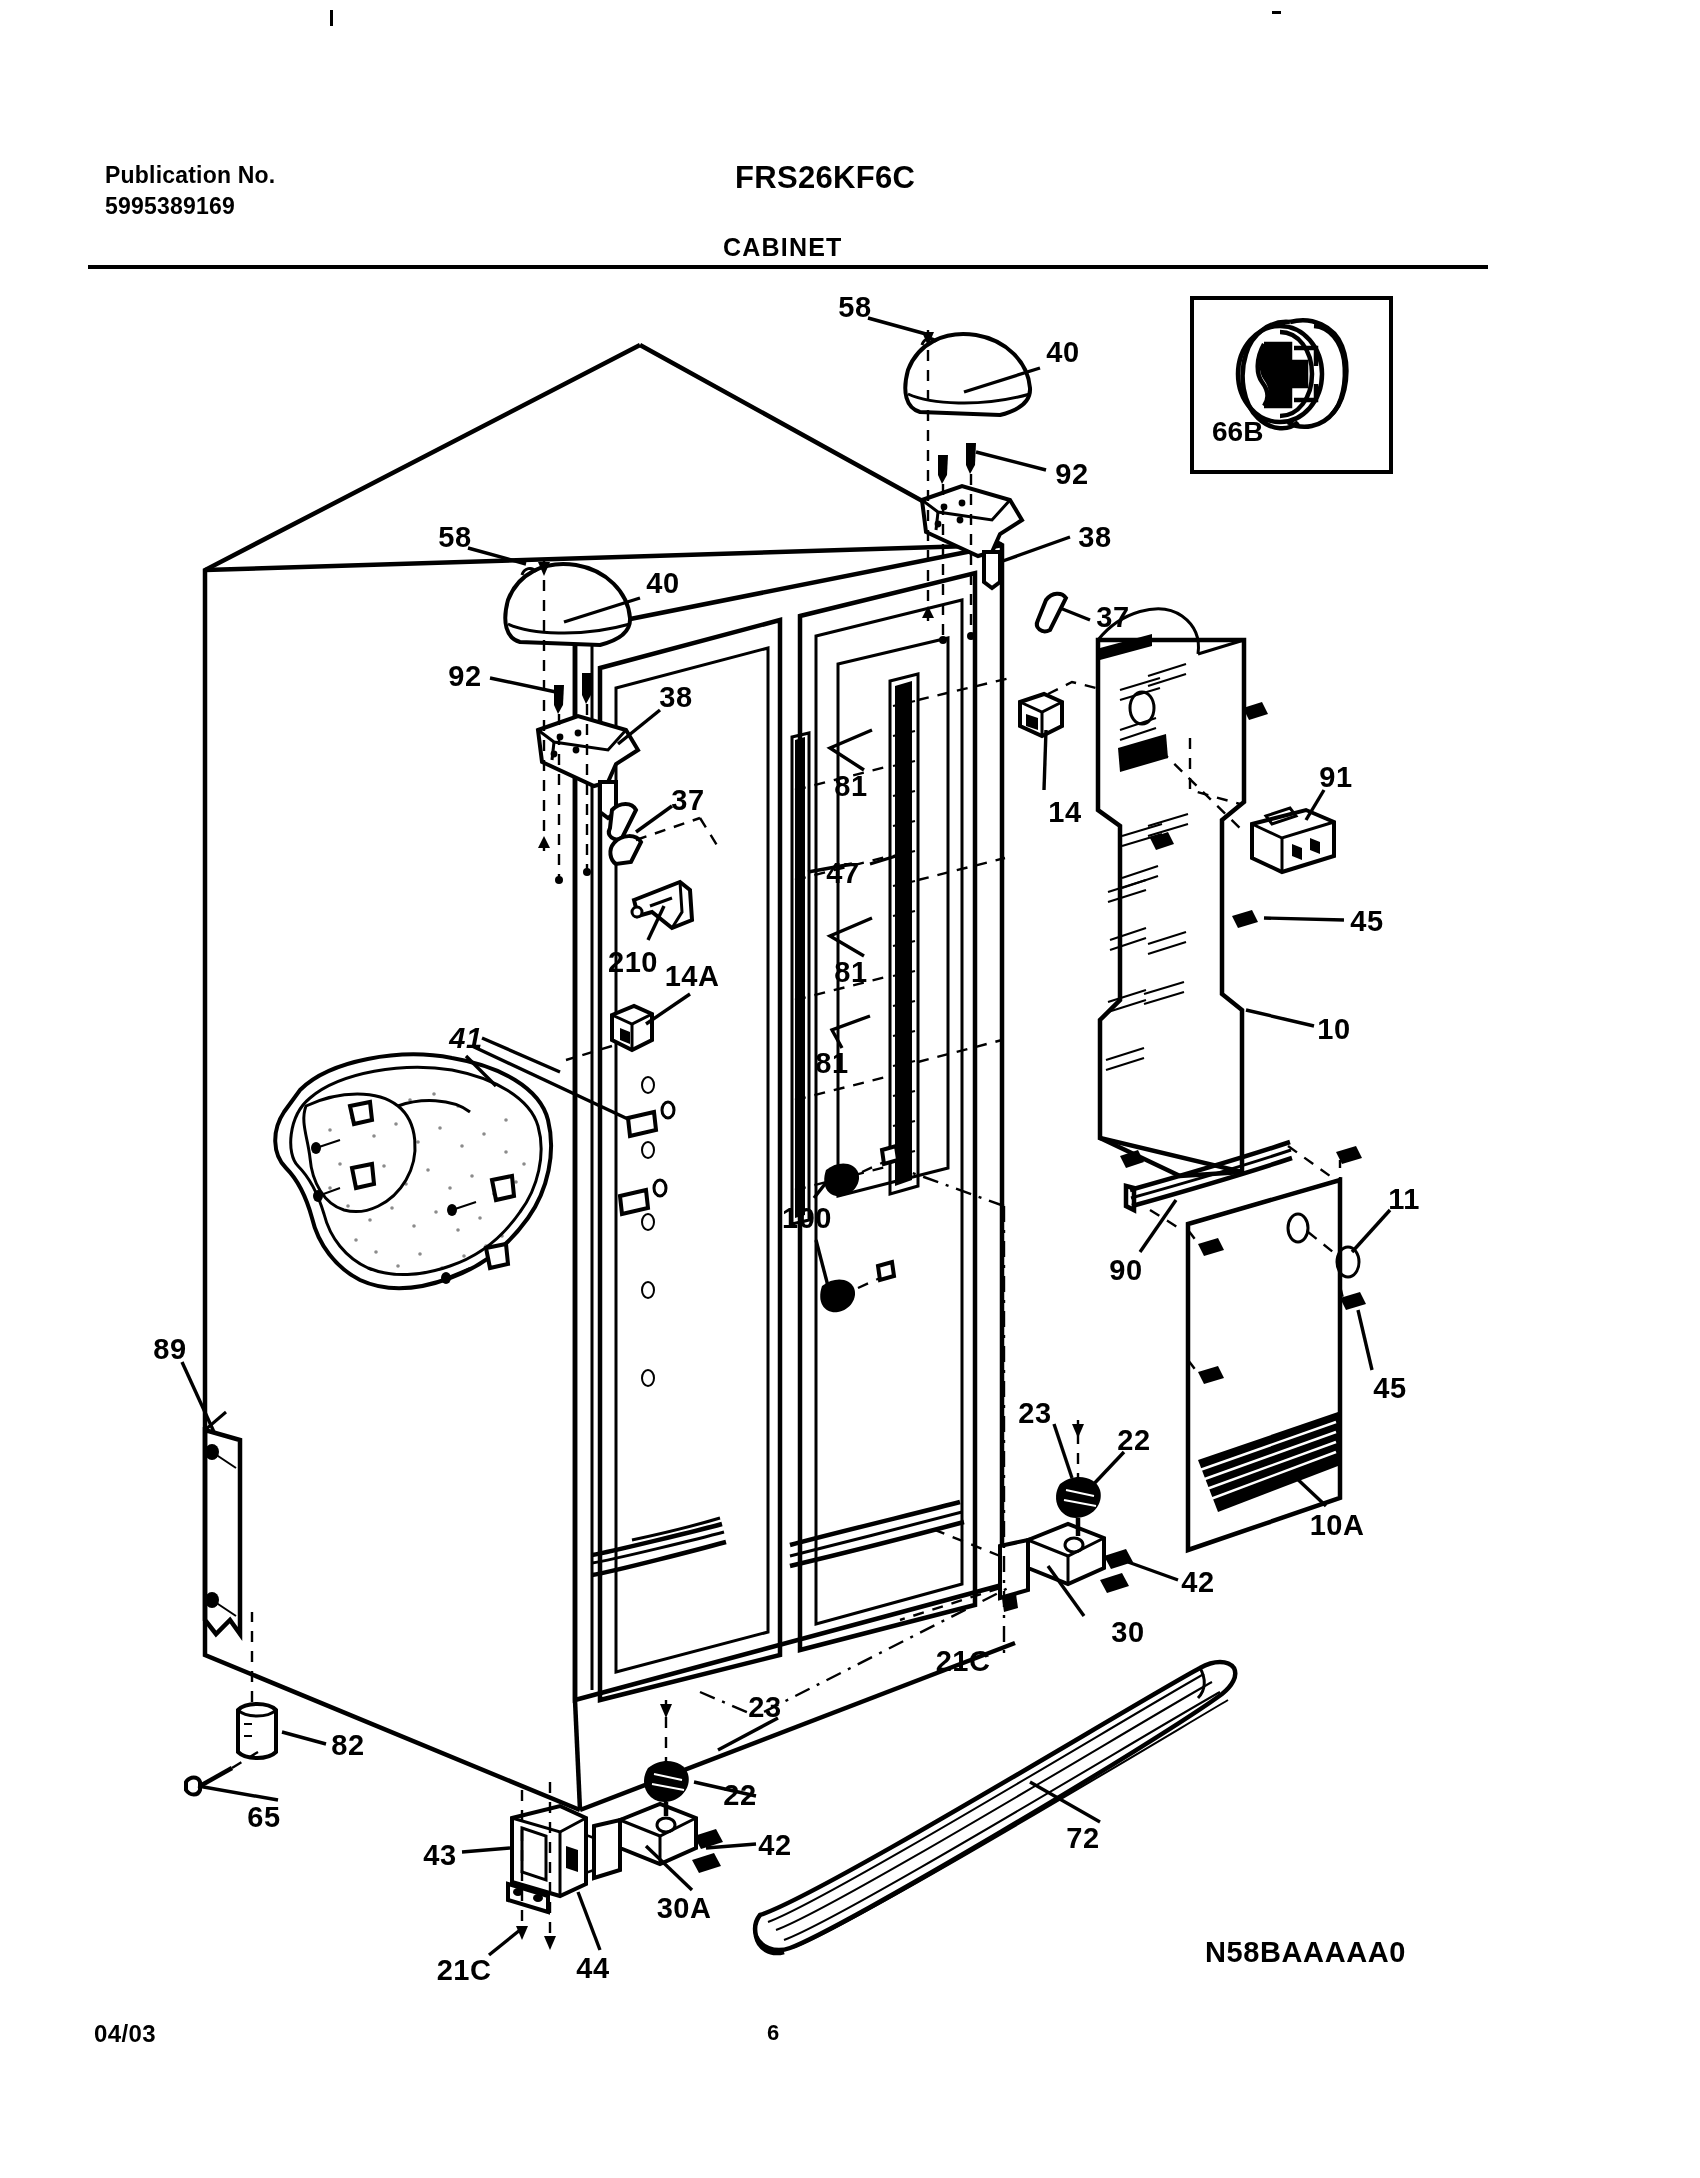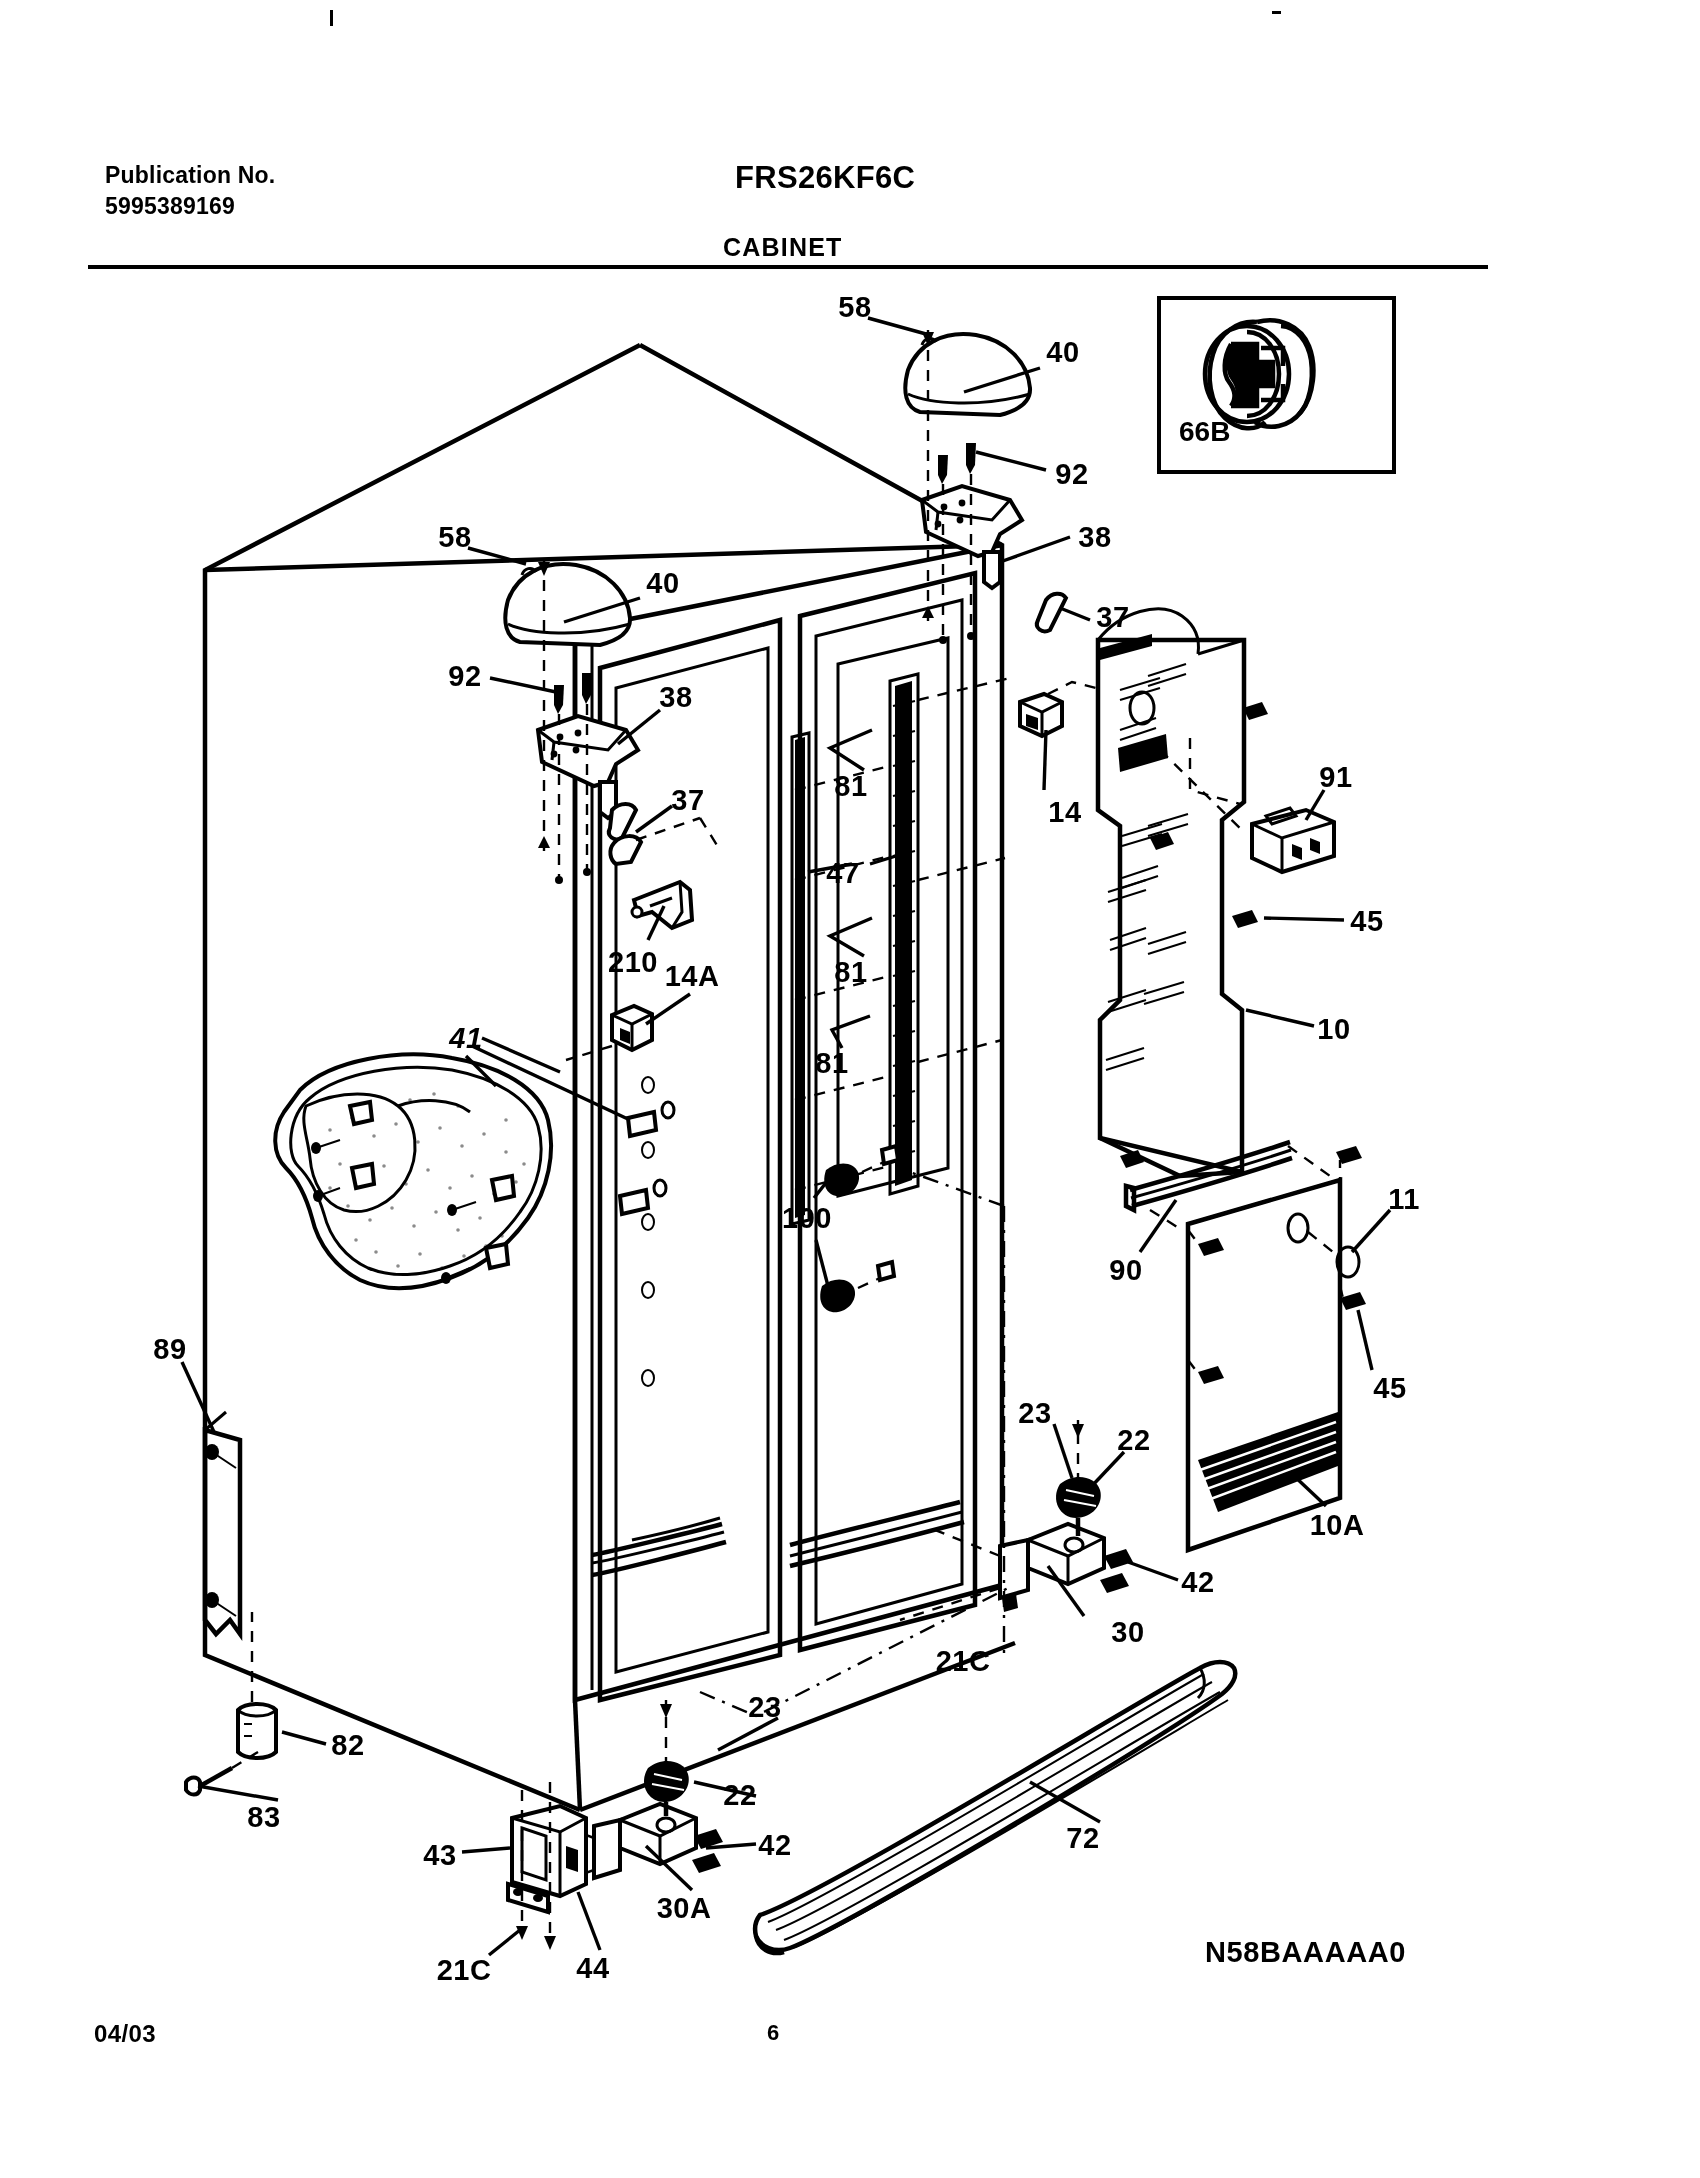--- a/index.html
+++ b/index.html
@@ -20,21 +20,21 @@
   .f-code{position:absolute;left:1205px;top:1936px;font-size:29px;font-weight:bold;letter-spacing:.6px;}
 
   
   .speck{position:absolute;background:#000;}
 
   
   .lbl{position:absolute;font-size:29px;font-weight:bold;letter-spacing:.5px;white-space:nowrap;
        transform:translate(-50%,-50%);}
 
   
-  .inset{position:absolute;left:1157px;top:296px;width:195px;height:170px;border:4px solid #000;background:#fff;padding-left:36px;}
+  .inset{position:absolute;left:1190px;top:296px;width:195px;height:170px;border:4px solid #000;background:#fff;}
   .inset .itag{position:absolute;left:18px;top:116px;font-size:28px;font-weight:bold;}
 
   svg{position:absolute;left:0;top:0;}
   .ln{fill:none;stroke:#000;stroke-width:3;}
   .ln2{fill:none;stroke:#000;stroke-width:4.5;}
   .thin{fill:none;stroke:#000;stroke-width:2;}
   .dash{fill:none;stroke:#000;stroke-width:2.4;stroke-dasharray:11 9;}
   .dashd{fill:none;stroke:#000;stroke-width:2.4;stroke-dasharray:16 8 3 8;}
   .leader{fill:none;stroke:#000;stroke-width:3.4;}
   .blk{fill:#000;}
@@ -597,21 +597,21 @@
   <div class="lbl" style="left:1336px;top:777px;">91</div>
   <div class="lbl" style="left:1367px;top:921px;">45</div>
   <div class="lbl" style="left:1334px;top:1029px;text-align:right;">10</div>
   <div class="lbl" style="left:1126px;top:1270px;">90</div>
   <div class="lbl" style="left:1404px;top:1199px;">11</div>
   <div class="lbl" style="left:1390px;top:1388px;">45</div>
   <div class="lbl" style="left:1337px;top:1525px;">10A</div>
 
   <div class="lbl" style="left:170px;top:1349px;">89</div>
   <div class="lbl" style="left:348px;top:1745px;">82</div>
-  <div class="lbl" style="left:264px;top:1817px;">83</div>
+  <div class="lbl" style="left:264px;top:1817px;">65</div>
   <div class="lbl" style="left:440px;top:1855px;">43</div>
   <div class="lbl" style="left:464px;top:1970px;">21C</div>
   <div class="lbl" style="left:593px;top:1968px;">44</div>
   <div class="lbl" style="left:684px;top:1908px;">30A</div>
   <div class="lbl" style="left:740px;top:1795px;">22</div>
   <div class="lbl" style="left:775px;top:1845px;">42</div>
   <div class="lbl" style="left:765px;top:1707px;">23</div>
   <div class="lbl" style="left:963px;top:1661px;">21C</div>
   <div class="lbl" style="left:1035px;top:1413px;">23</div>
   <div class="lbl" style="left:1134px;top:1440px;">22</div>

